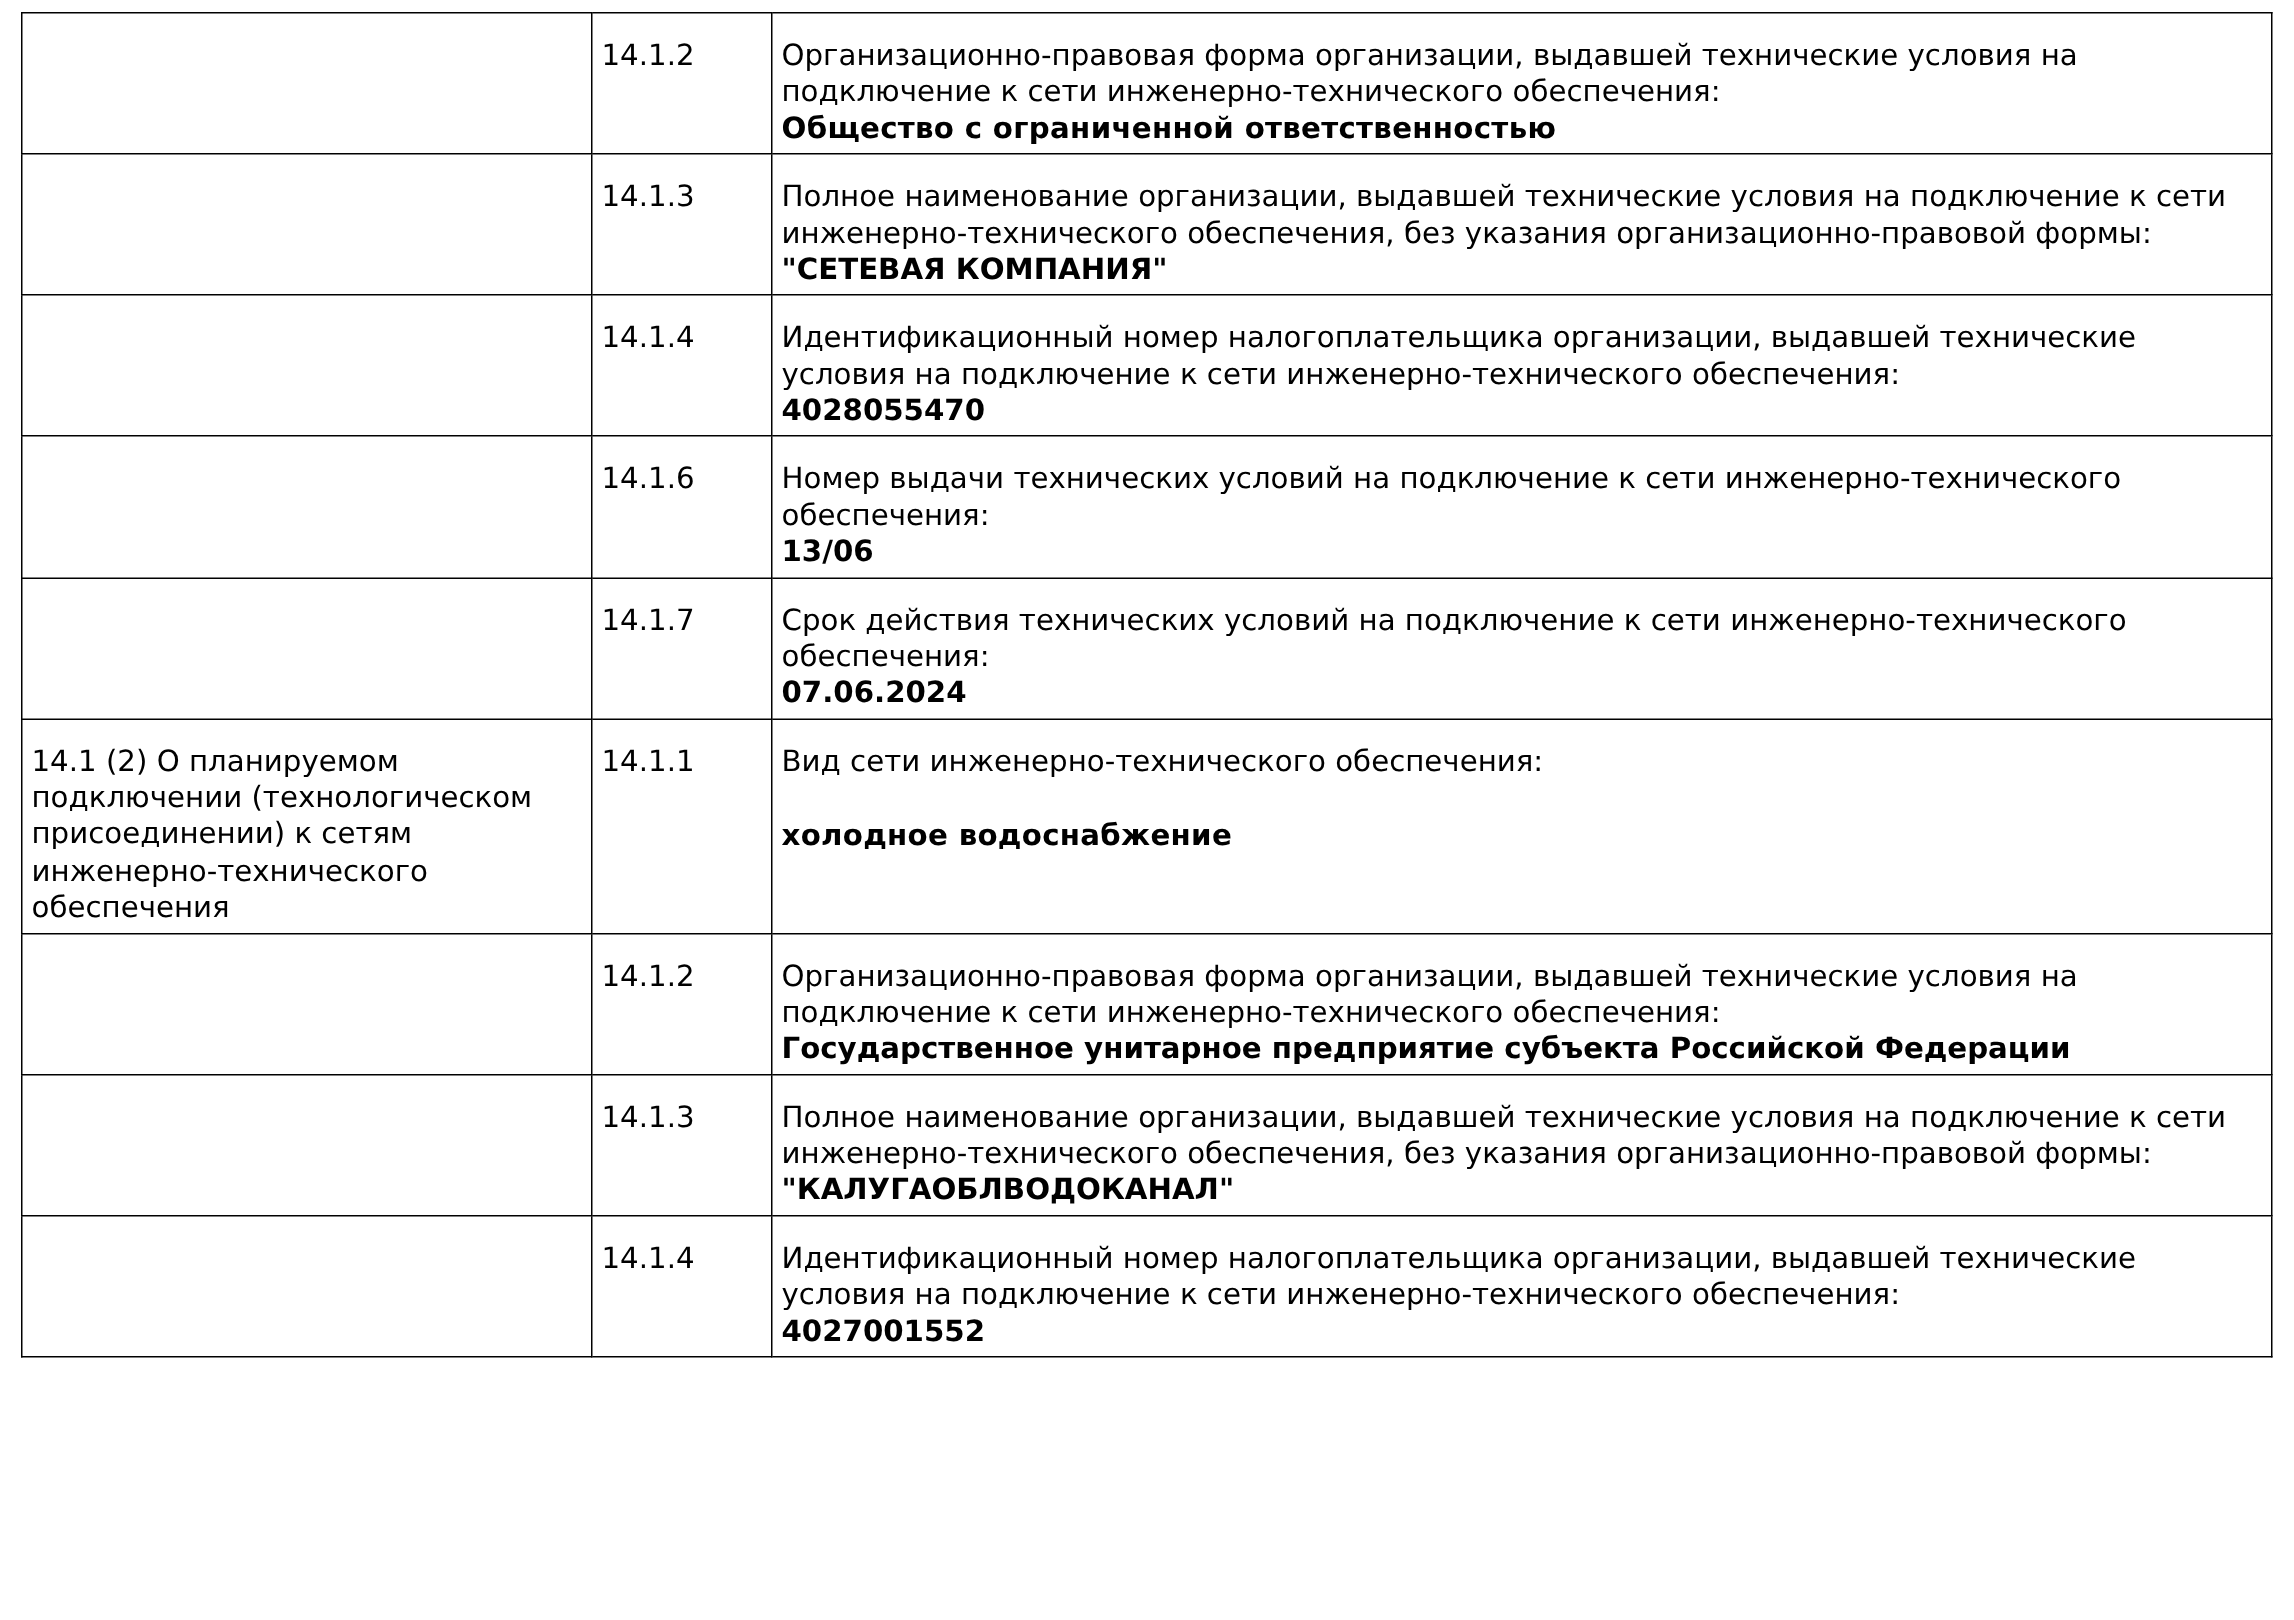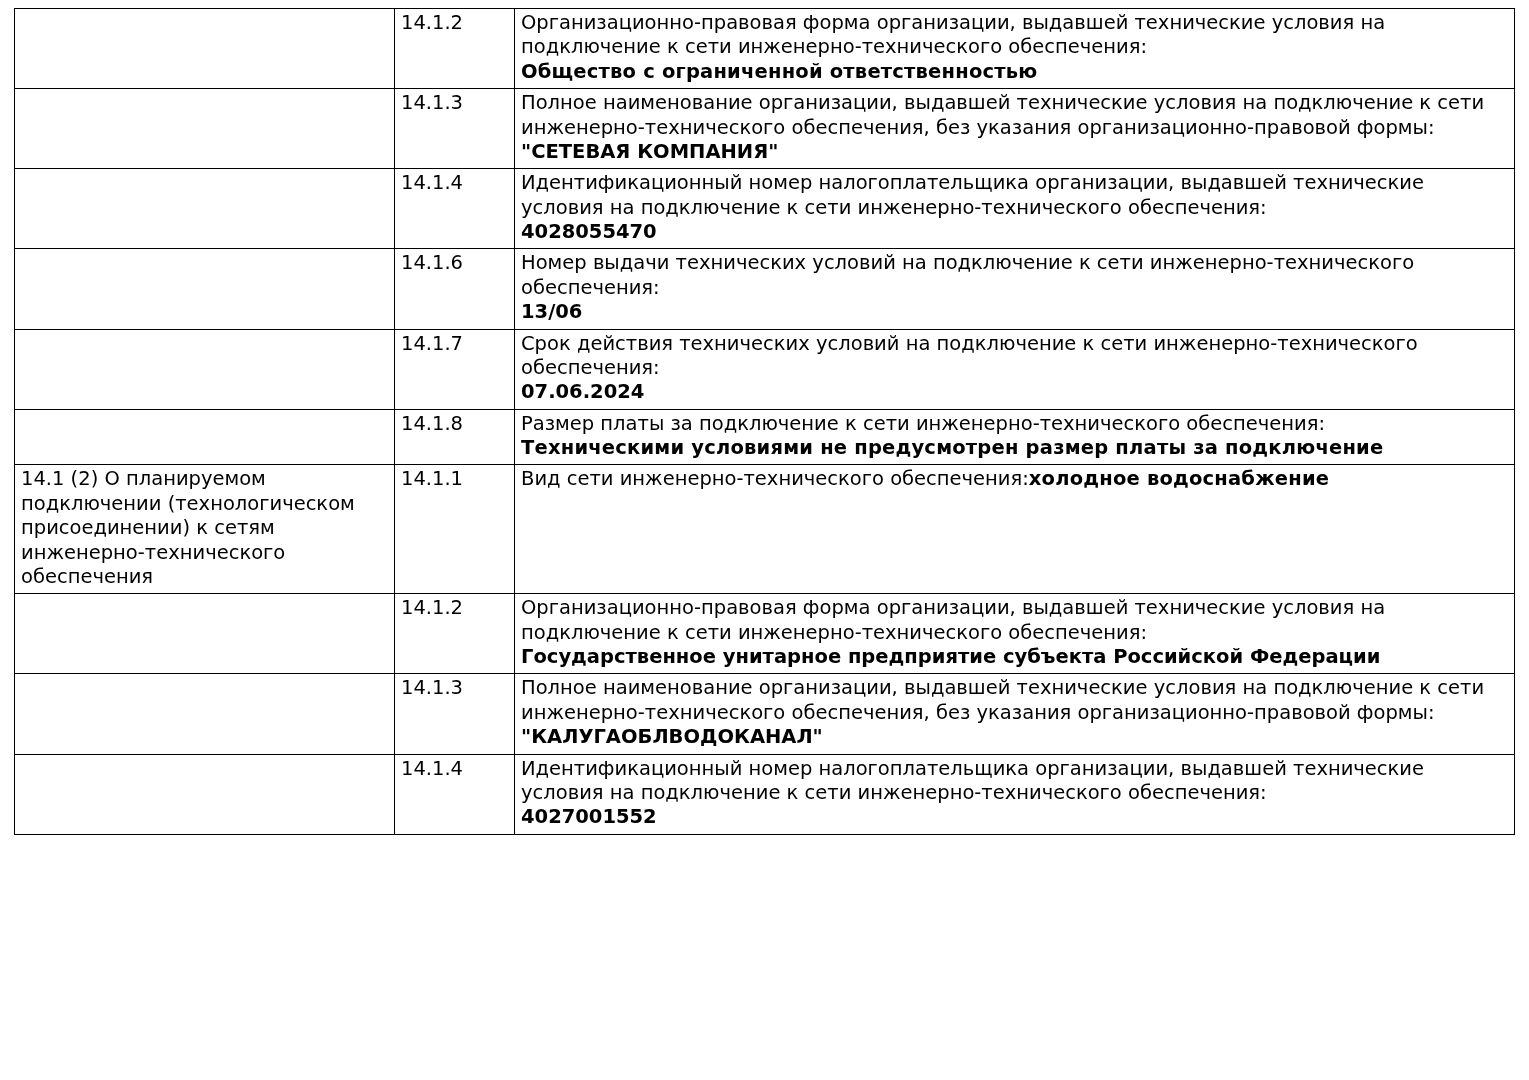--- a/index.html
+++ b/index.html
@@ -21,21 +21,21 @@
     padding: 8px 14px 0 14px;
   }
   table.doc-table {
     border-collapse: collapse;
     width: 1500px;
     table-layout: fixed;
   }
   table.doc-table td {
     border: 1.5px solid #000000;
     vertical-align: top;
-    padding: 2px 6px 4px 6px;
+    padding: 16px 6px 4px 6px;
     font-size: 19.5px;
     line-height: 1.25;
   }
   col.c-category { width: 380px; }
   col.c-code     { width: 120px; }
   col.c-content  { width: 1000px; }
 
   td.cell-category {
     font-size: 19.5px;
     line-height: 1.28;
@@ -56,22 +56,22 @@
     display: block;
   }
   .value {
     font-weight: bold;
     display: block;
     letter-spacing: 0.2px;
   }
   .value.tight { letter-spacing: 0; }
   .mid-content {
     display: flex;
-    flex-direction: row;
-    justify-content: flex-start;
+    flex-direction: column;
+    justify-content: space-between;
     min-height: 74px;
   }
 </style>
 </head>
 <body>
 
 <div class="page">
   <table class="doc-table">
     <colgroup>
       <col class="c-category">
@@ -119,28 +119,20 @@
 
       <tr>
         <td class="cell-category"></td>
         <td class="cell-code">14.1.7</td>
         <td class="cell-content">
           <span class="label">Срок действия технических условий на подключение к сети инженерно-технического обеспечения:</span>
           <span class="value tight">07.06.2024</span>
         </td>
       </tr>
 
-      <tr>
-        <td class="cell-category"></td>
-        <td class="cell-code">14.1.8</td>
-        <td class="cell-content">
-          <span class="label">Размер платы за подключение к сети инженерно-технического обеспечения:</span>
-          <span class="value">Техническими условиями не предусмотрен размер платы за подключение</span>
-        </td>
-      </tr>
 
       <tr>
         <td class="cell-category">14.1 (2) О планируемом подключении (технологическом присоединении) к сетям инженерно-технического обеспечения</td>
         <td class="cell-code">14.1.1</td>
         <td class="cell-content">
           <div class="mid-content">
             <span class="label">Вид сети инженерно-технического обеспечения:</span>
             <span class="value">холодное водоснабжение</span>
           </div>
         </td>

